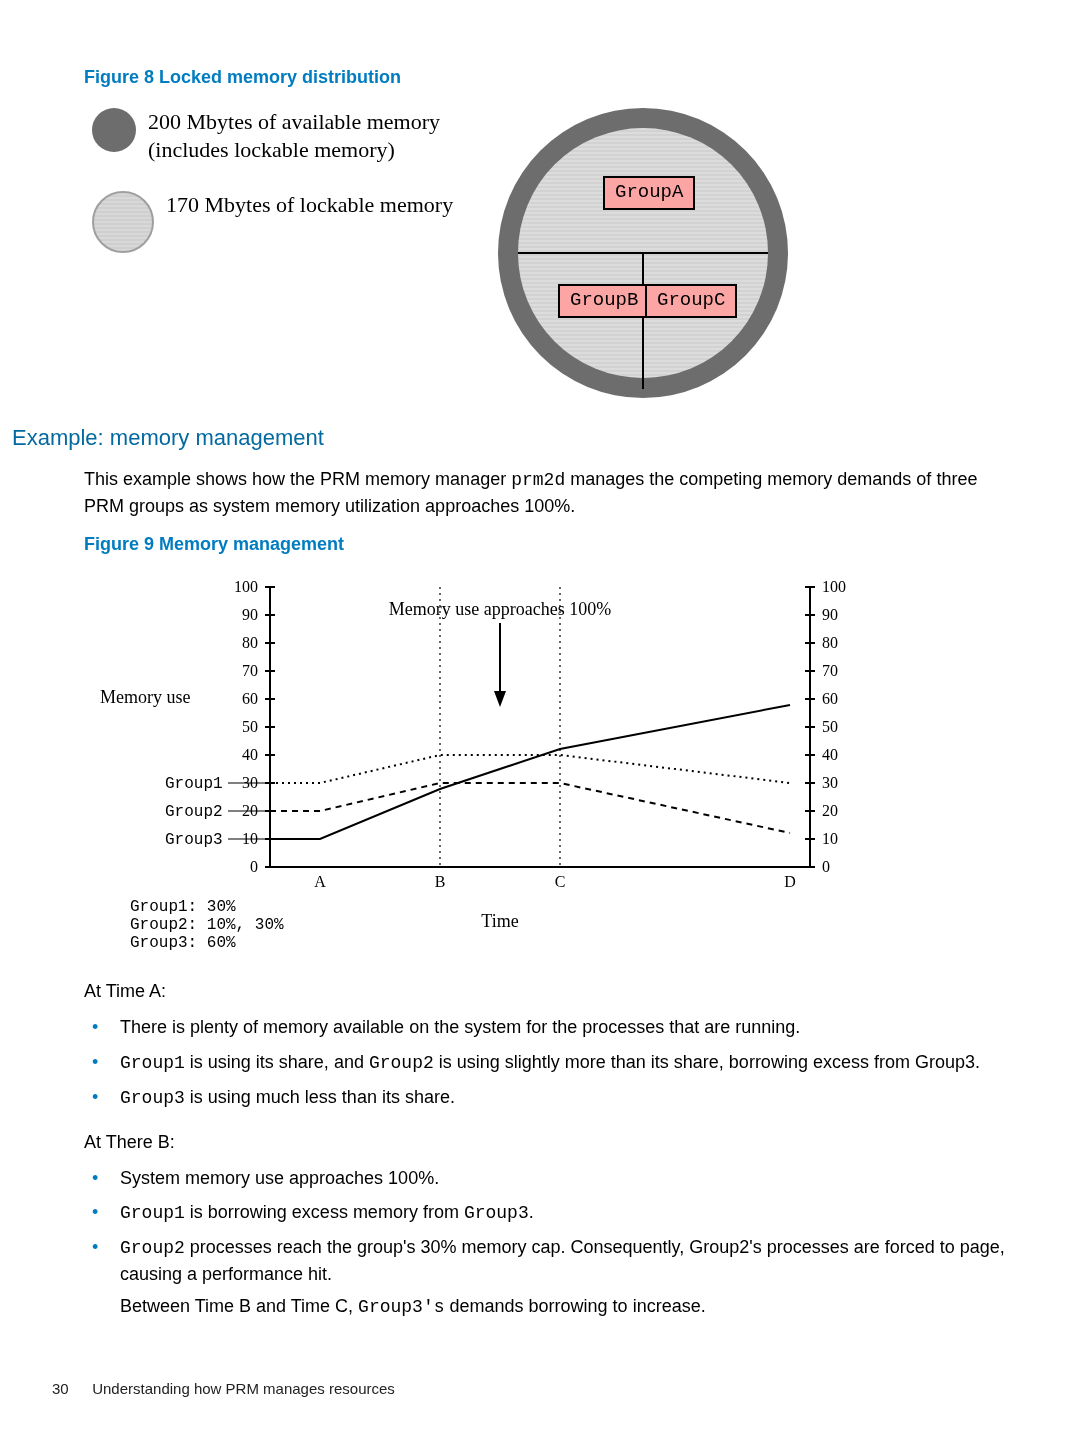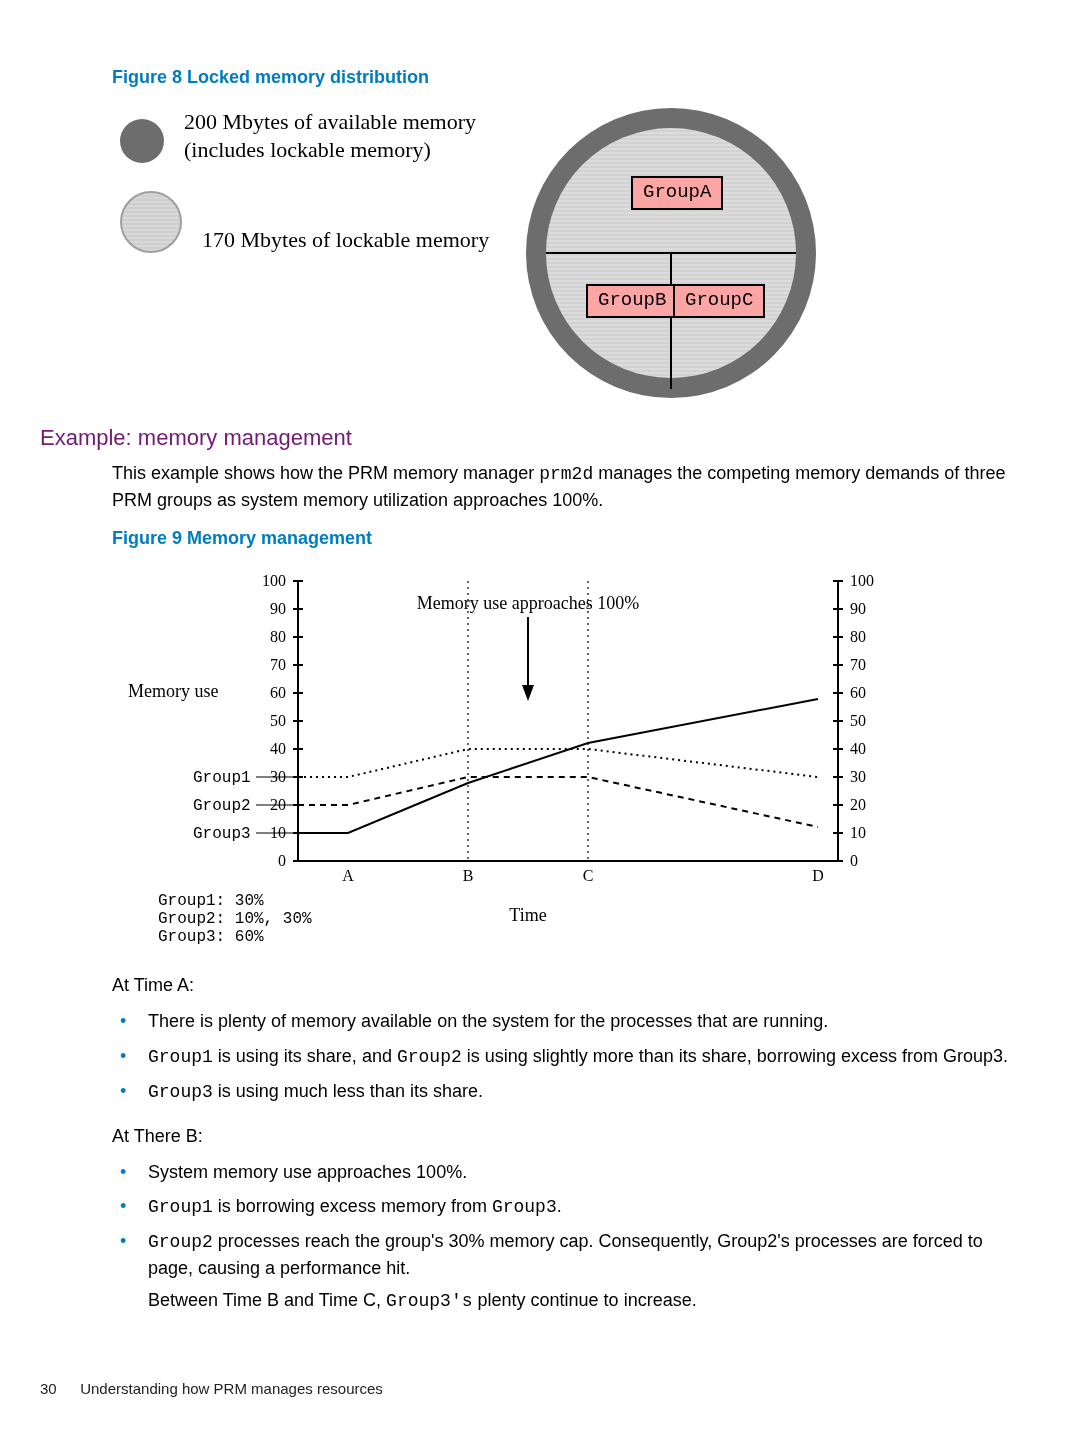--- a/index.html
+++ b/index.html
@@ -8,34 +8,34 @@
     padding: 0;
     background: #fff;
     font-family: Arial, Helvetica, sans-serif;
     color: #000;
   }
   .page {
     width: 1080px;
     height: 1438px;
     position: relative;
     box-sizing: border-box;
-    padding: 60px 60px 40px 112px;
+    padding: 60px 60px 40px 84px;
     font-size: 18px;
     line-height: 1.45;
   }
   .fig-caption {
     color: #007cc0;
     font-weight: bold;
     font-size: 18px;
     margin: 4px 0 10px 0;
   }
   .sec-head {
-    color: #701a75;
+    color: #0369a1;
     font-size: 22px;
-    margin: 24px 0 6px -72px;
+    margin: 24px 0 12px -72px;
   }
   .body-para {
     margin: 6px 0 12px 0;
     font-size: 18px;
   }
   .code {
     font-family: "Courier New", Courier, monospace;
   }
   .timelabel {
     margin: 14px 0 6px 0;
@@ -54,21 +54,21 @@
   ul.bullets > li::before {
     content: "•";
     position: absolute;
     left: 8px;
     top: 4px;
     color: #007cc0;
     font-size: 18px;
   }
   .footer {
     position: absolute;
-    left: 40px;
+    left: 52px;
     bottom: 38px;
     font-size: 15px;
     color: #222;
   }
   .footer .pg {
     display: inline-block;
     width: 36px;
   }
 
   
@@ -76,22 +76,22 @@
     display: flex;
     align-items: flex-start;
     gap: 26px;
     margin: 18px 0 14px 8px;
   }
   .fig8-left {
     width: 380px;
   }
   .legend-row {
     display: flex;
-    align-items: flex-end;
-    gap: 20px;
+    align-items: flex-start;
+    gap: 12px;
     margin-bottom: 28px;
   }
   .legend-text {
     font-family: Georgia, 'Times New Roman', serif;
     font-size: 22px;
     line-height: 1.25;
   }
   .swatch-available {
     width: 44px; height: 44px; border-radius: 50%;
     background: #6d6d6d;
@@ -302,21 +302,21 @@
   <ul class="bullets">
     <li>
       <span>System memory use approaches 100%.</span>
     </li>
     <li>
       <span class="code">Group1</span><span> is borrowing excess memory from </span><span class="code">Group3</span><span>.</span>
     </li>
     <li>
       <span class="code">Group2</span><span> processes reach the group's 30% memory cap. Consequently, Group2's processes are forced to page, causing a performance hit.</span>
       <div style="height:6px"></div>
-      <span>Between Time B and Time C, </span><span class="code">Group3's</span><span> plenty continue to increase.</span>
+      <span>Between Time B and Time C, </span><span class="code">Group3's</span><span> demands borrowing to increase.</span>
     </li>
   </ul>
 
   <div class="footer">
     <span class="pg">30</span>
     <span>Understanding how PRM manages resources</span>
   </div>
 </div>
 
 </body></html>

